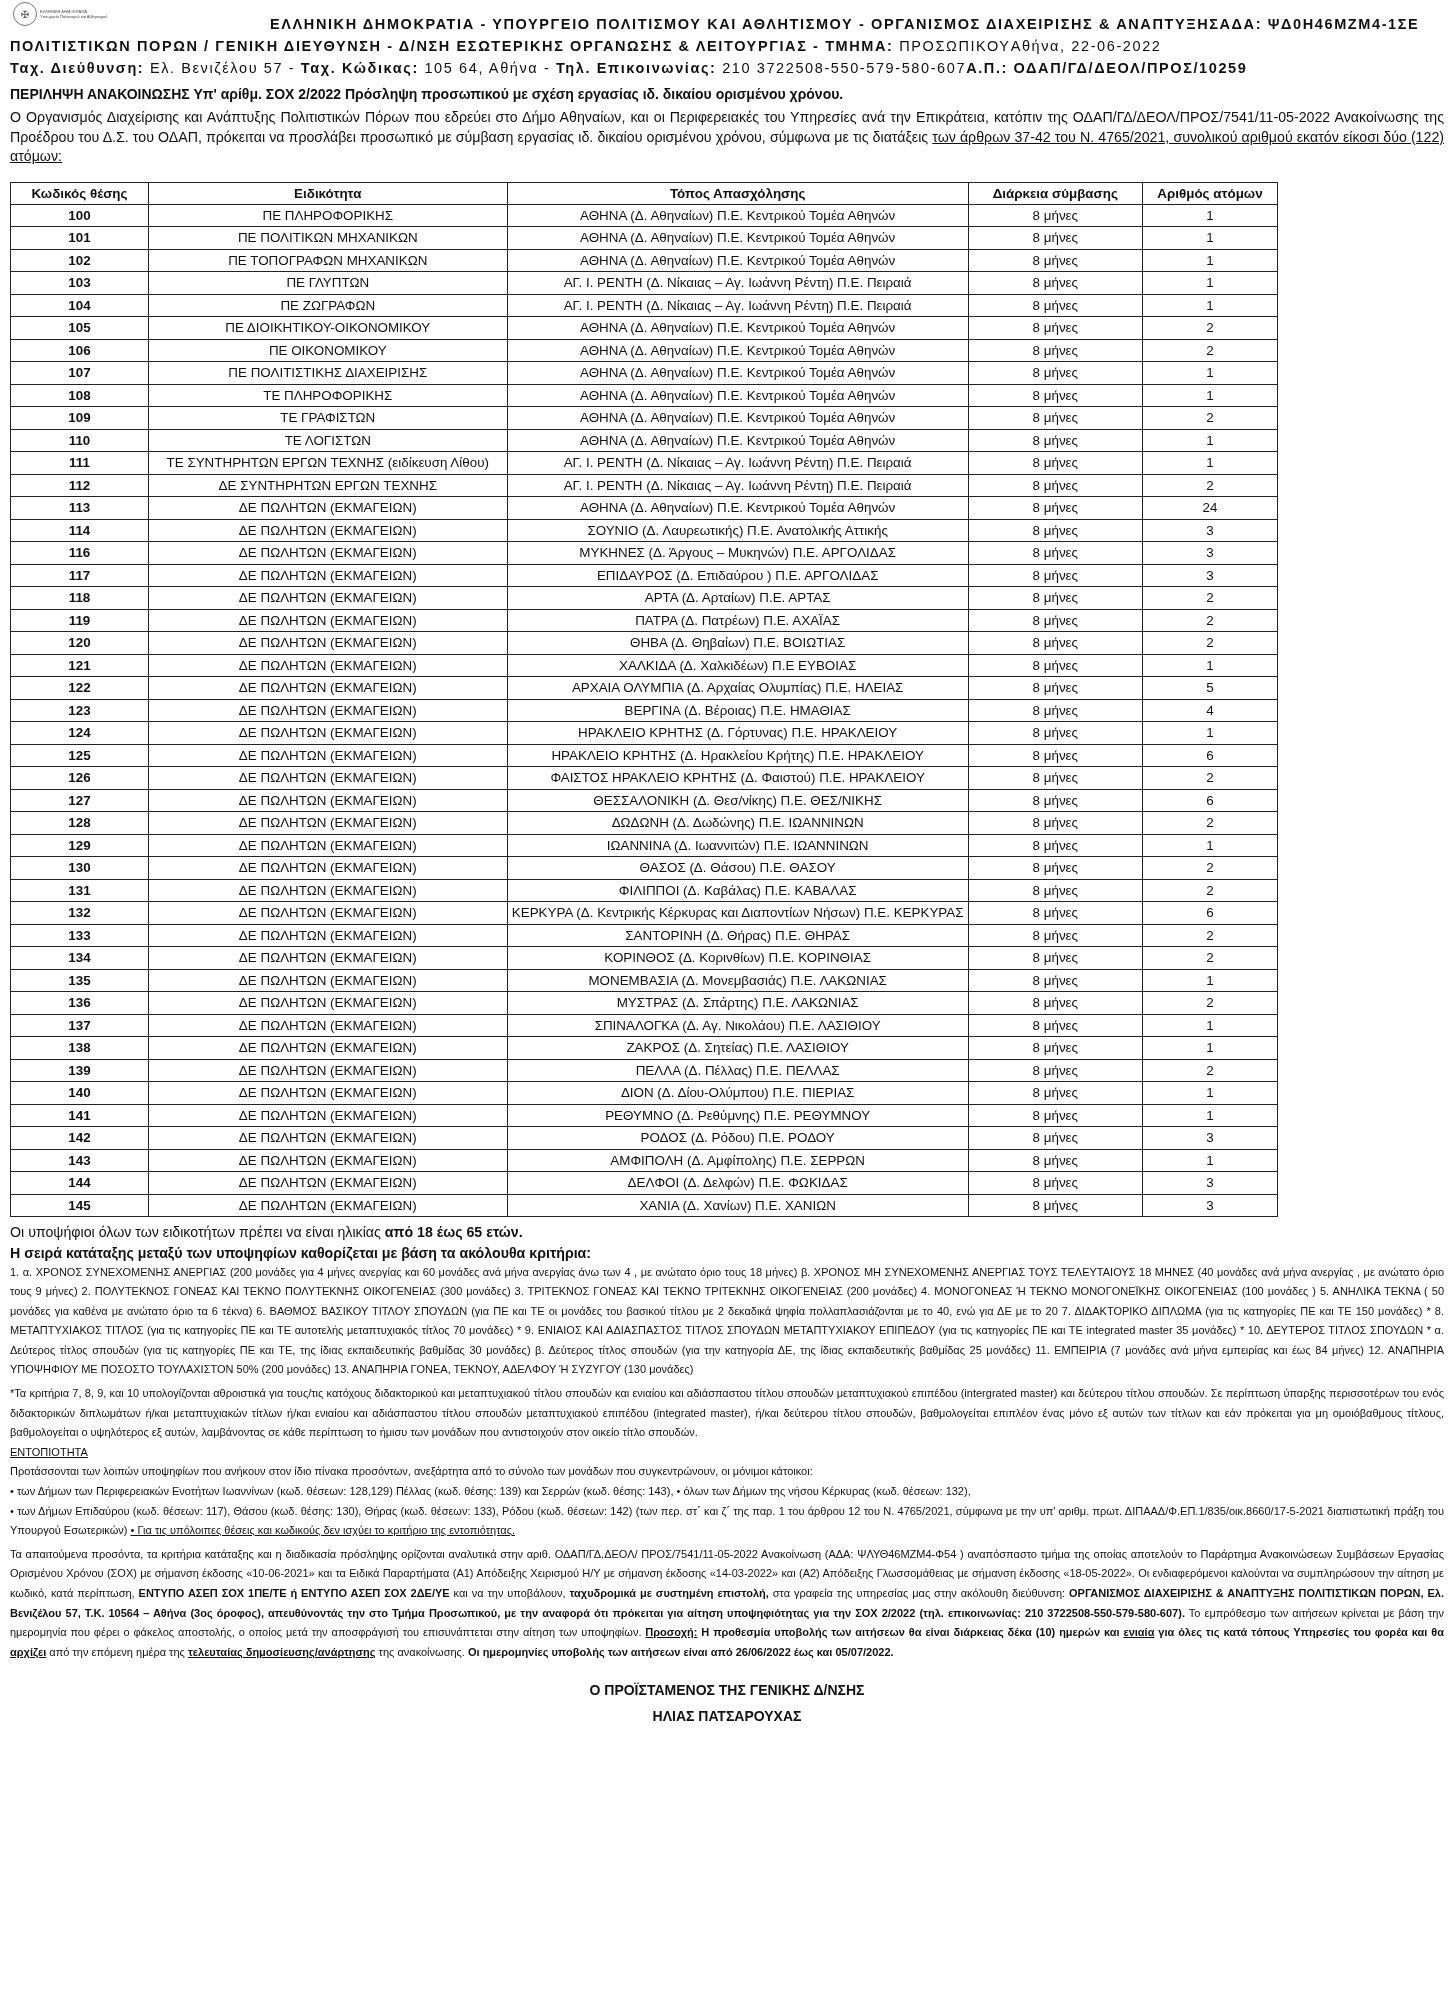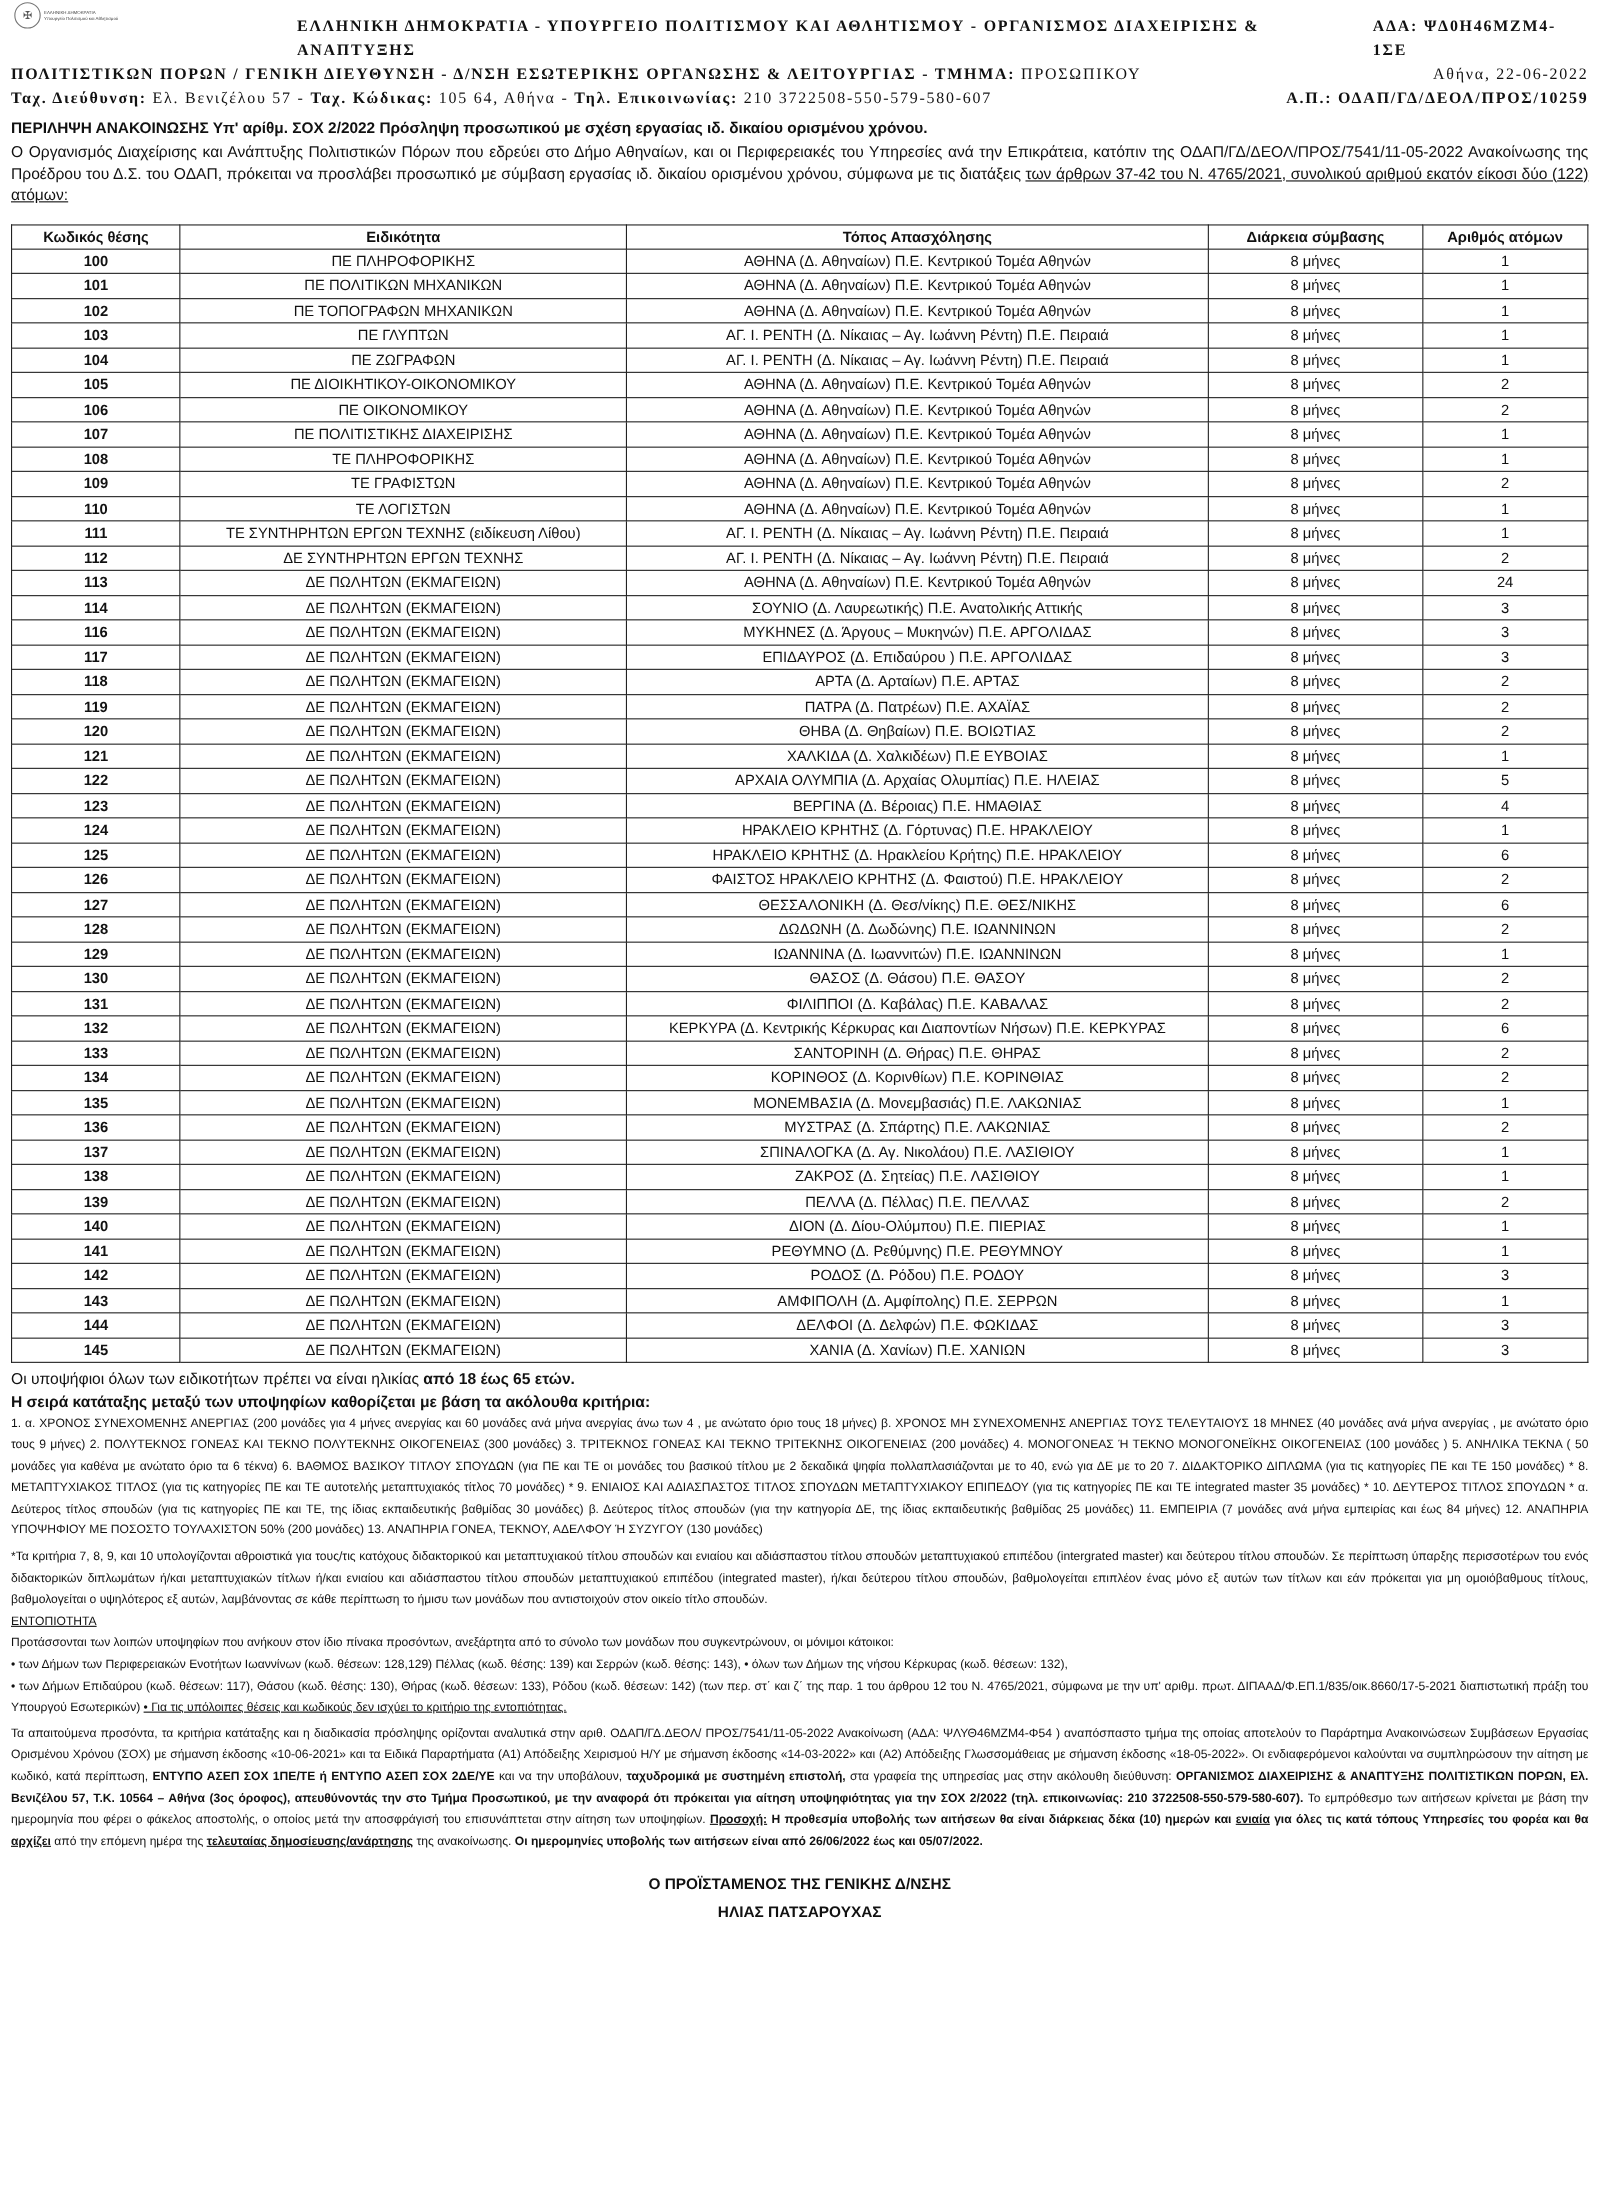--- a/index.html
+++ b/index.html
@@ -2,32 +2,32 @@
 <html><head>
 <meta charset="utf-8">
 <style>
   html, body { margin: 0; padding: 0; background: #ffffff; }
   body {
     width: 1454px; height: 2000px; overflow: hidden;
     font-family: "Liberation Sans", sans-serif; color: #111;
     position: relative;
   }
   .page { position: absolute; left: 10px; top: 0; width: 1434px; }
-  .hdr-row { display: flex; justify-content: space-between; align-items: baseline;
-    font-family: Liberation Serif, serif; letter-spacing: 1.6px; font-size: 14.5px; line-height: 22px; }
+  .hdr-row { display: flex; align-items: baseline;
+    font-family: Liberation Sans, sans-serif; letter-spacing: 1.6px; font-size: 14.5px; line-height: 22px; }
   .hdr-row b { font-weight: bold; }
   .hdr1 { margin-top: 13px; }
   .logo { position: absolute; left: 3px; top: 2px; display: flex; align-items: center; gap: 3px; }
   .logo-emblem { width: 22px; height: 22px; border-radius: 50%; border: 1.5px solid #777; display:flex; align-items:center; justify-content:center; font-size: 10px; color:#555; }
   .logo-text { font-size: 4px; line-height: 5px; color: #444; letter-spacing: 0; font-family: "Liberation Sans", sans-serif; }
   .hdr1-left { padding-left: 260px; font-weight: bold; }
   .summary-title { text-align: left; font-weight: bold; font-size: 14px; margin-top: 5px; line-height: 20px; }
   .intro { font-size: 14.2px; line-height: 19.5px; text-align: justify; margin-top: 4px; }
   .u { text-decoration: underline; }
-  table.positions { border-collapse: collapse; width: 1434px; margin-top: 15px; font-size: 13.4px; }
+  table.positions { border-collapse: collapse; width: 1268px; margin-top: 15px; font-size: 13.4px; }
   table.positions th, table.positions td { border: 1.5px solid #222; text-align: center; height: 21.5px; padding: 0; }
   table.positions th { font-weight: bold; height: 21px; }
   table.positions td.code { font-weight: bold; }
   .col-code { width: 153px; } .col-spec { width: 406px; } .col-place { width: 531px; } .col-dur { width: 194px; } .col-num { width: 150px; }
   .note { font-size: 14.2px; line-height: 19.5px; margin-top: 6px; }
   .para { font-size: 11px; line-height: 19.6px; text-align: justify; }
   .criteria-head { font-weight: bold; font-size: 14.2px; line-height: 20px; }
   .sig { text-align: center; font-weight: bold; font-size: 14px; line-height: 20px; }
   .sig1 { margin-top: 18px; } .sig2 { margin-top: 6px; }
   .mt4 { margin-top: 4px; }

